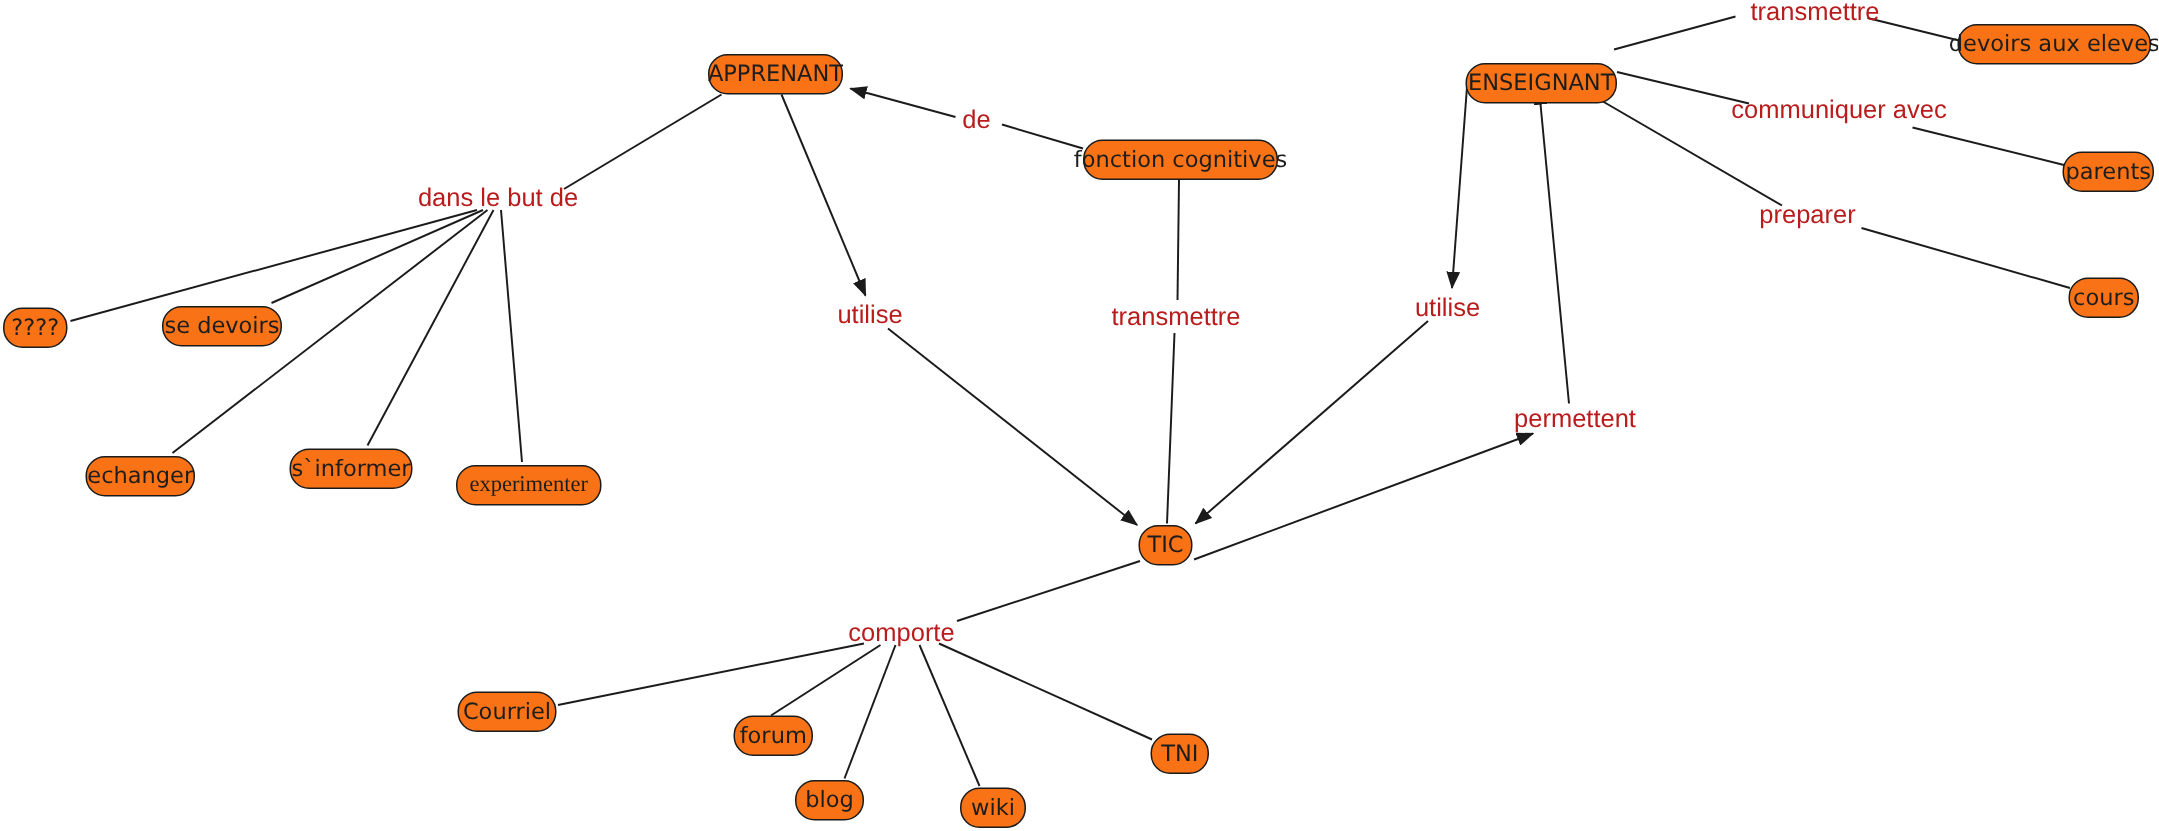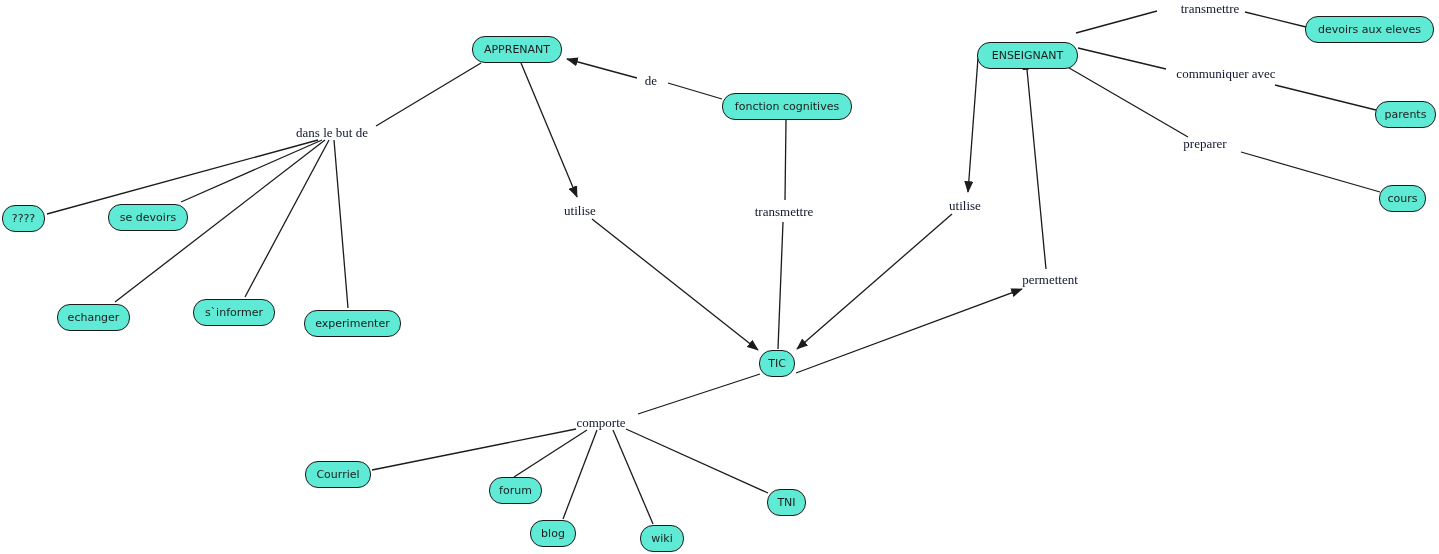--- a/index.html
+++ b/index.html
@@ -24,38 +24,38 @@
     top: 0;
     width: 1439px;
     height: 554px;
   }
   .node {
     position: absolute;
     box-sizing: border-box;
     display: flex;
     align-items: center;
     justify-content: center;
-    background: #5eead4;
+    background: #f97316;
     border: 1.6px solid #1b1b1b;
     border-radius: 9px;
     color: #1d1d1d;
-    font-size: 11px;
+    font-size: 15px;
     font-family: "DejaVu Sans", sans-serif;
     white-space: nowrap;
     line-height: 1;
     padding: 0 9px;
   }
   .node.pill {
     border-radius: 13px;
   }
   .link-label {
     position: absolute;
-    color: #0f172a;
-    font-size: 13px;
-    font-family: Liberation Serif, serif;
+    color: #b91c1c;
+    font-size: 17px;
+    font-family: Liberation Sans, sans-serif;
     white-space: nowrap;
     line-height: 1;
     transform: translate(-50%, -50%);
     background: transparent;
   }
 </style>
 </head>
 <body>
 
 <div id="canvas">
@@ -100,21 +100,21 @@
       <div class="node pill" style="left: 472px; top: 36px; width: 90px; height: 27px;">APPRENANT</div>
       <div class="node pill" style="left: 722px; top: 93px; width: 130px; height: 27px;">fonction cognitives</div>
       <div class="node pill" style="left: 977px; top: 30px; width: 101px; height: 27px; margin-top: 12px;">ENSEIGNANT</div>
       <div class="node pill" style="left: 1305px; top: 16px; width: 129px; height: 27px;">devoirs aux eleves</div>
       <div class="node pill" style="left: 1375px; top: 101px; width: 61px; height: 27px;">parents</div>
       <div class="node pill" style="left: 1379px; top: 185px; width: 47px; height: 27px;">cours</div>
       <div class="node pill" style="left: 2px; top: 205px; width: 43px; height: 27px;">????</div>
       <div class="node pill" style="left: 108px; top: 204px; width: 80px; height: 27px;">se devoirs</div>
       <div class="node pill" style="left: 57px; top: 304px; width: 73px; height: 27px;">echanger</div>
       <div class="node pill" style="left: 193px; top: 299px; width: 82px; height: 27px;">s`informer</div>
-      <div class="node pill" style="left: 304px; top: 310px; width: 97px; height: 27px;">experimenter</div>
+      <div class="node pill" style="left: 304px; top: 310px; width: 97px; height: 27px; font-family: Liberation Serif, serif;">experimenter</div>
       <div class="node pill" style="left: 759px; top: 350px; width: 36px; height: 27px;">TIC</div>
       <div class="node pill" style="left: 305px; top: 461px; width: 66px; height: 27px;">Courriel</div>
       <div class="node pill" style="left: 460px; top: 477px; width: 53px; height: 27px; margin-left: 29px;">forum</div>
       <div class="node pill" style="left: 530px; top: 520px; width: 46px; height: 27px;">blog</div>
       <div class="node pill" style="left: 640px; top: 525px; width: 44px; height: 27px;">wiki</div>
       <div class="node pill" style="left: 767px; top: 489px; width: 39px; height: 27px;">TNI</div>
     </div>
   <div id="label-layer">
       <div class="link-label" style="left: 332px; top: 132px;">dans le but de</div>
       <div class="link-label" style="left: 651px; top: 80px; text-align: right;">de</div>

